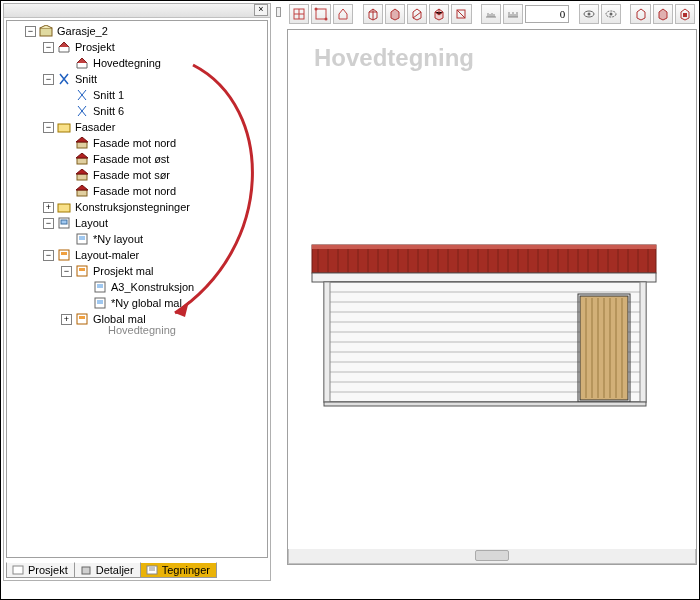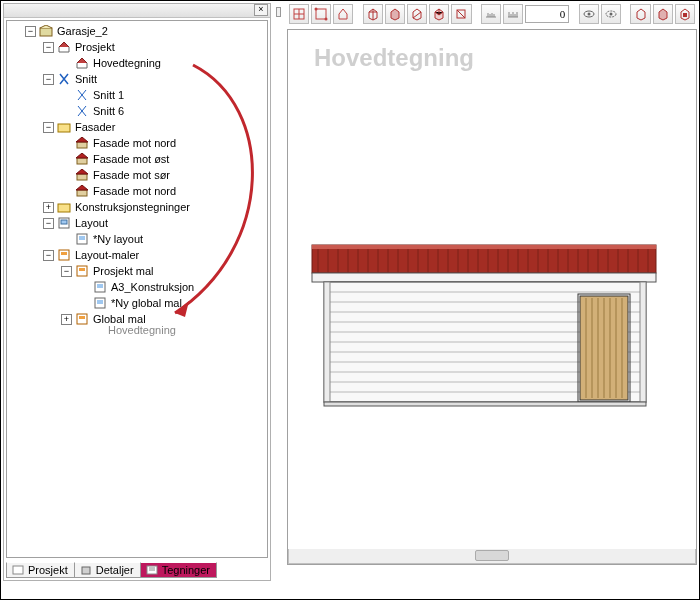--- a/index.html
+++ b/index.html
@@ -11,21 +11,21 @@
 .tree-row{display:flex;align-items:center;height:16px;line-height:16px;white-space:nowrap;cursor:pointer}
 .sp{display:inline-block;width:18px;height:16px;flex:0 0 auto}
 .tgl{width:11px;height:11px;border:1px solid #808080;font-size:9px;text-align:center;line-height:8px;margin-right:2px;background:#fff;cursor:pointer;flex:0 0 auto}
 .tgl.empty{border:none}
 .ico{width:16px;height:14px;margin-right:3px;flex:0 0 auto;display:inline-flex;align-items:center;justify-content:center}
 .lbl{flex:0 0 auto}
 .lbl.bold{font-weight:normal}
 .drag-ghost{position:absolute;left:104px;top:320px;color:#888;font-size:11px;pointer-events:none}
 .tabs{position:absolute;left:2px;right:2px;bottom:2px;height:18px;display:flex;align-items:flex-end;gap:0}
 .tab{border:1px solid #999;border-top-color:#fff;background:#f4f4f4;padding:1px 6px 1px 4px;font-size:11px;display:flex;align-items:center;gap:3px;cursor:pointer;margin-right:-1px}
-.tab.active{background:#be185d;border-top-color:#fff}
+.tab.active{background:#eab308;border-top-color:#fff}
 .tab-ico{width:14px;height:12px;display:inline-flex;align-items:center;justify-content:center}
 .right-panel{position:absolute;left:286px;top:2px;right:2px;height:578px}
 .toolbar{height:22px;display:flex;align-items:center;gap:2px;padding:0 2px}
 .tbtn{width:22px;height:20px;border:1px solid #bbb;background:linear-gradient(#fdfdfd,#e8e8e8);display:flex;align-items:center;justify-content:center;cursor:pointer}
 .tsep{width:6px;height:20px}
 .tinput{width:44px;height:18px;border:1px solid #aaa;background:#fff;text-align:right;padding:0 3px;font-family:Tahoma;font-size:11px}
 .canvas{position:absolute;left:0;top:26px;right:0;bottom:16px;border:1px solid #a0a0a0;background:#fff;overflow:hidden}
 .canvas-label{position:absolute;left:26px;top:14px;font-size:24px;font-weight:bold;color:#cfcfcf;letter-spacing:0}
 .scroll-h{position:absolute;left:0;right:0;bottom:0;height:15px;background:#efefef;border:1px solid #c0c0c0;border-top:none}
 .scroll-thumb{position:absolute;left:50%;top:1px;width:34px;height:11px;margin-left:-17px;background:#d8d8d8;border:1px solid #aaa;border-radius:2px}

